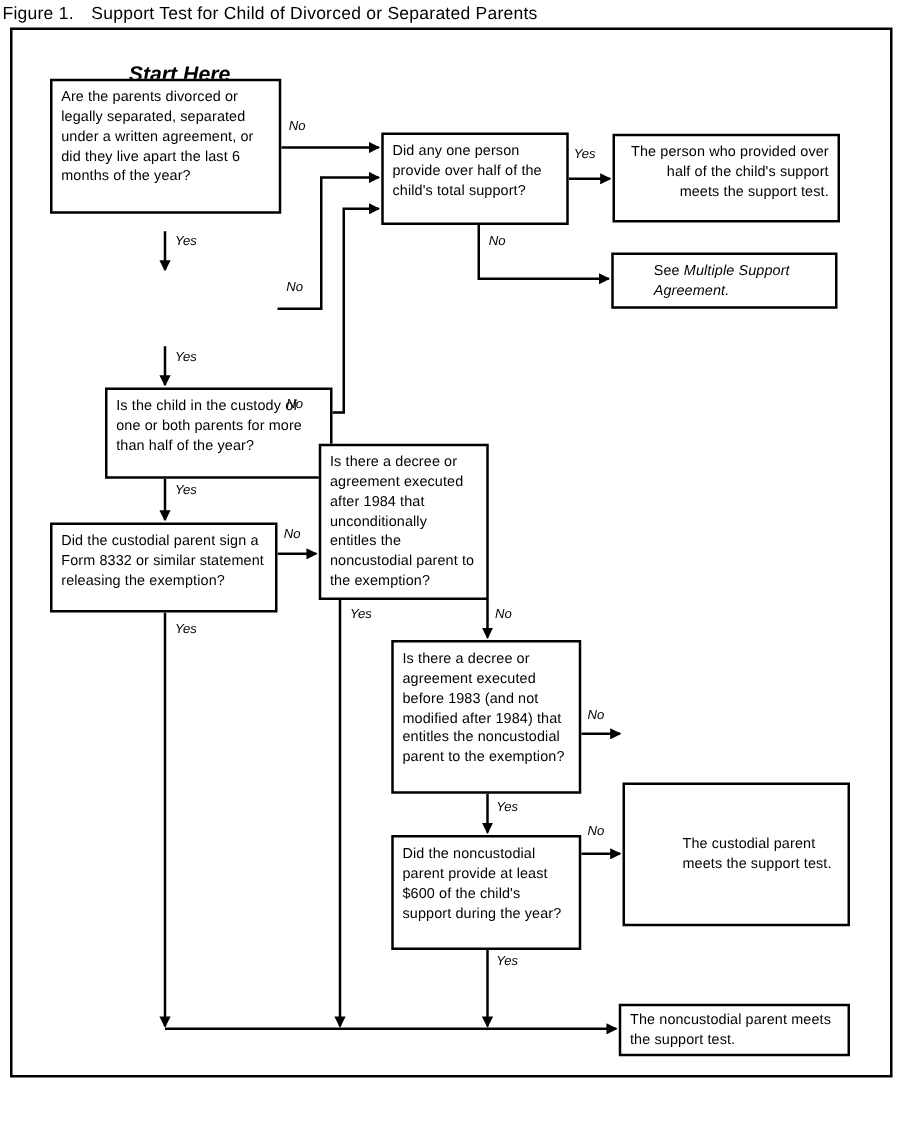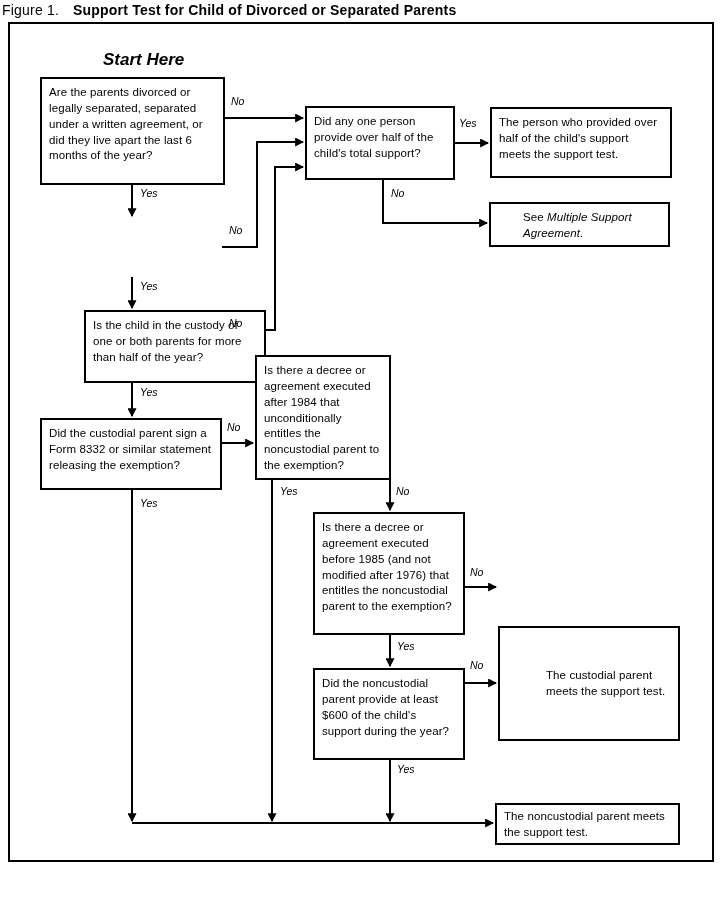--- a/index.html
+++ b/index.html
@@ -3,21 +3,21 @@
 <meta charset="utf-8">
 <style>
   html,body{margin:0;padding:0;background:#ffffff;}
   #stage{
     position:relative;width:721px;height:903px;background:#fff;
     font-family:"Liberation Sans","DejaVu Sans",sans-serif;color:#000;
     overflow:hidden;
   }
   #figure-title{position:absolute;left:2px;top:2px;white-space:nowrap;font-size:14px;}
   #figure-title .fig-label{font-weight:400;letter-spacing:.2px;}
-  #figure-title .fig-name{font-weight:700;margin-left:14px;letter-spacing:.2px;text-align:right;}
+  #figure-title .fig-name{font-weight:400;margin-left:14px;letter-spacing:.2px;text-align:right;}
   #outer-border{position:absolute;left:8px;top:22px;width:702px;height:836px;border:2px solid #000;}
   #start-here{position:absolute;left:103px;top:50px;font-weight:700;font-style:italic;font-size:17px;}
   .node{
     position:absolute;border:2px solid #000;background:#fff;box-sizing:border-box;
     font-size:11.5px;line-height:1.38;padding:6px 7px;letter-spacing:.1px;
   }
   .node.center-v{display:flex;align-items:center;}
   .elabel{position:absolute;font-style:italic;font-size:10.5px;white-space:nowrap;}
   #connector-lines{position:absolute;left:0;top:0;pointer-events:none;}
   svg path{stroke:#000;stroke-width:2;fill:none;}
@@ -54,36 +54,36 @@
     <path d="M390 480 V510" marker-end="url(#arw)"></path>
     <path d="M465 587 H496" marker-end="url(#arw)"></path>
     <path d="M390 635 V666" marker-end="url(#arw)"></path>
     <path d="M465 683 H496" marker-end="url(#arw)"></path>
     <path d="M390 760 V821" marker-end="url(#arw)"></path>
     <path d="M132 823 H493" marker-end="url(#arw)"></path>
   </svg>
 
   <div id="start-here">Start Here</div>
 
-  <div class="node" style="left:40px;top:77px;width:185px;height:108px;">Are the parents divorced or legally separated, separated under a written agreement, or did they live apart the last 6 months of the year?</div>
+  <div class="node" style="left:40px;top:63px;width:185px;height:108px;">Are the parents divorced or legally separated, separated under a written agreement, or did they live apart the last 6 months of the year?</div>
 
 
   <div class="node" style="left:40px;top:310px;width:182px;height:73px;margin-left:44px;">Is the child in the custody of one or both parents for more than half of the year?</div>
 
   <div class="node" style="left:40px;top:418px;width:182px;height:72px;">Did the custodial parent sign a Form 8332 or similar statement releasing the exemption?</div>
 
   <div class="node" style="left:305px;top:106px;width:150px;height:74px;">Did any one person provide over half of the child's total support?</div>
 
-  <div class="node" style="left:490px;top:107px;width:182px;height:71px;">The person who provided over half of the child's support meets the support test.</div>
+  <div class="node" style="left:490px;top:107px;width:182px;height:71px;text-align:right;">The person who provided over half of the child's support meets the support test.</div>
 
   <div class="node" style="left:489px;top:202px;width:181px;height:45px;padding-left:32px;"><span>See </span><span class="it">Multiple Support Agreement.</span></div>
 
   <div class="node" style="left:255px;top:355px;width:136px;height:125px;">Is there a decree or agreement executed after 1984 that unconditionally entitles the noncustodial parent to the exemption?</div>
 
-  <div class="node" style="left:313px;top:512px;width:152px;height:123px;">Is there a decree or agreement executed before 1985 (and not modified after 1976) that entitles the noncustodial parent to the exemption?</div>
+  <div class="node" style="left:313px;top:512px;width:152px;height:123px;">Is there a decree or agreement executed before 1983 (and not modified after 1984) that entitles the noncustodial parent to the exemption?</div>
 
   <div class="node" style="left:313px;top:668px;width:152px;height:92px;">Did the noncustodial parent provide at least $600 of the child's support during the year?</div>
 
   <div class="node center-v" style="left:498px;top:578px;width:182px;height:115px;padding-left:46px;margin-top:48px;">The custodial parent meets the support test.</div>
 
   <div class="node" style="left:495px;top:803px;width:185px;height:42px;padding-top:4px;">The noncustodial parent meets the support test.</div>
 
   <span class="elabel" style="left:140px;top:187px;">Yes</span>
   <span class="elabel" style="left:231px;top:95px;">No</span>
   <span class="elabel" style="left:140px;top:280px;">Yes</span>

